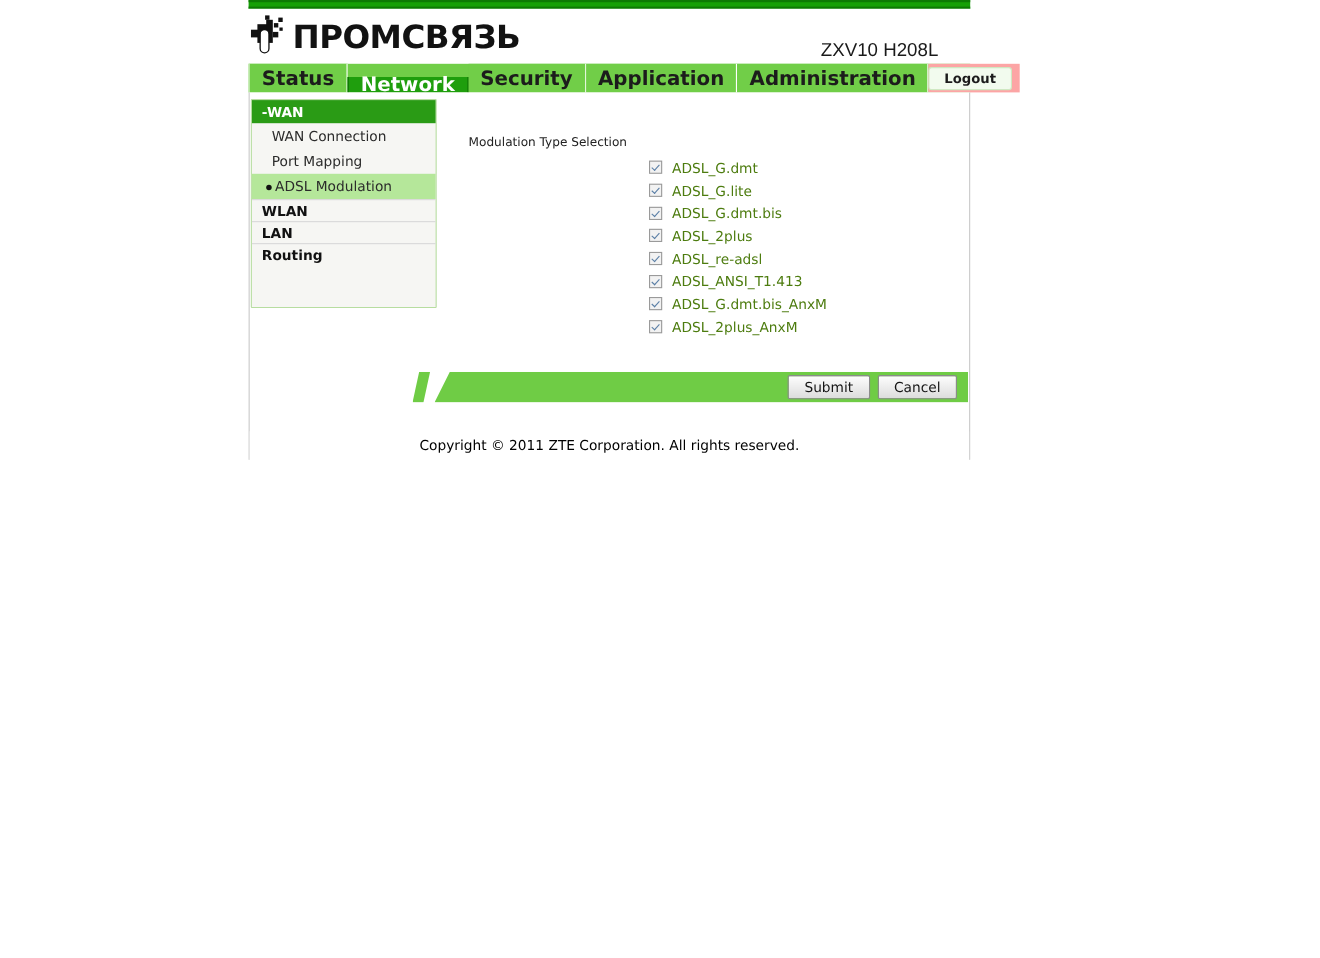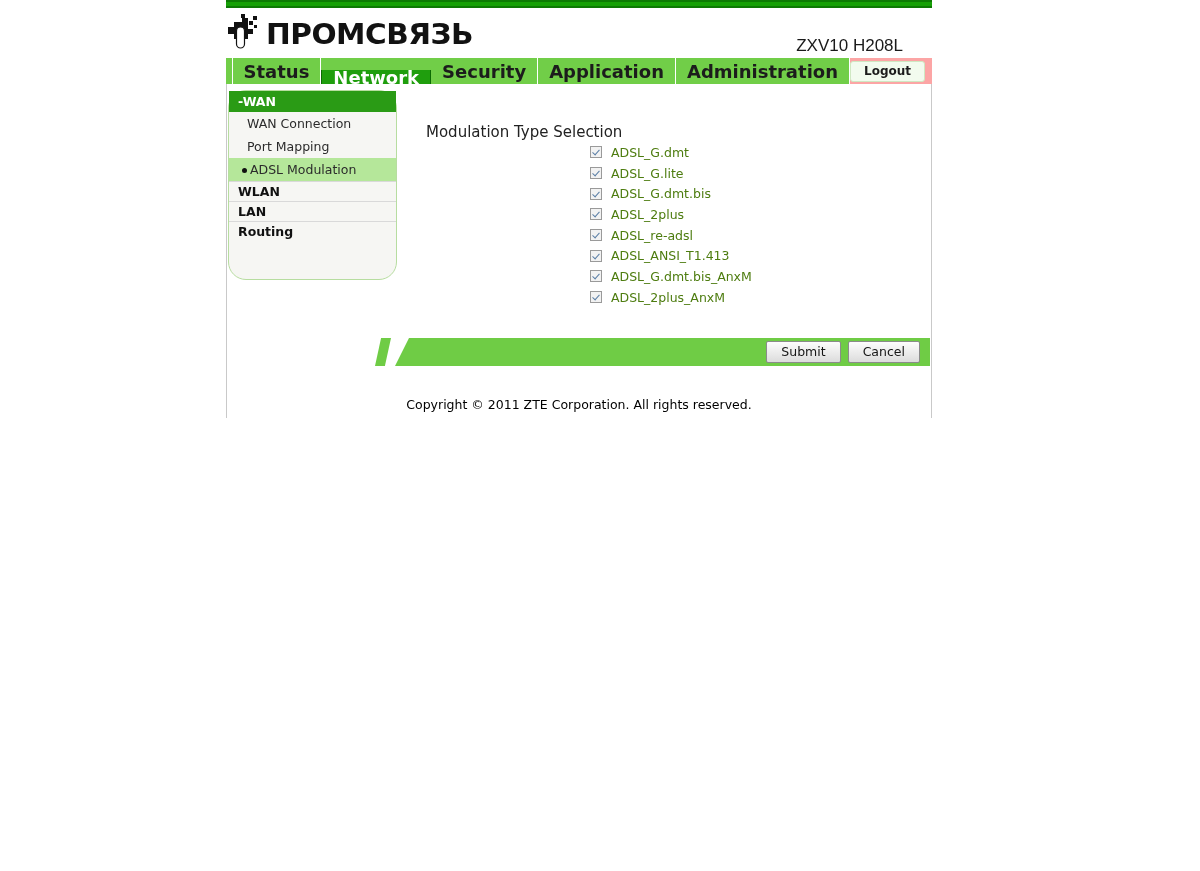--- a/index.html
+++ b/index.html
@@ -9,21 +9,21 @@
     width: 1200px;
     height: 871px;
     overflow: hidden;
     font-family: "DejaVu Sans", "Liberation Sans", sans-serif;
   }
 
   #page {
     position: absolute;
     left: 226px;
     top: 0;
-    width: 706px;
+    width: 656px;
     height: 418px;
   }
 
   
   .topbar {
     height: 8px;
     background: #16a006;
     border-top: 2px solid #0d7a04;
     border-bottom: 2px solid #0d7a04;
     box-sizing: border-box;
@@ -124,21 +124,21 @@
   }
 
   
   .sidebar {
     position: absolute;
     left: 1px;
     top: 6px;
     width: 169px;
     background: #f6f6f3;
     border: 1px solid #b7dda0;
-    border-radius: 18px;
+    border-radius: 1px;
     box-sizing: border-box;
     padding: 0;
     height: 190px;
   }
   .menu-group-head {
     background: #2a9b15;
     color: #ffffff;
     font-size: 12.5px;
     font-weight: bold;
     padding: 3px 0 3px 9px;
@@ -180,21 +180,21 @@
     position: absolute;
     left: 171px;
     top: 0;
     right: 0;
     bottom: 0;
   }
   .section-title {
     position: absolute;
     left: 28px;
     top: 39px;
-    font-size: 15px;
+    font-size: 11px;
     color: #222222;
     font-family: "DejaVu Sans", sans-serif;
   }
   .check-list {
     position: absolute;
     left: 192px;
     top: 58px;
   }
   .check-row {
     display: flex;

